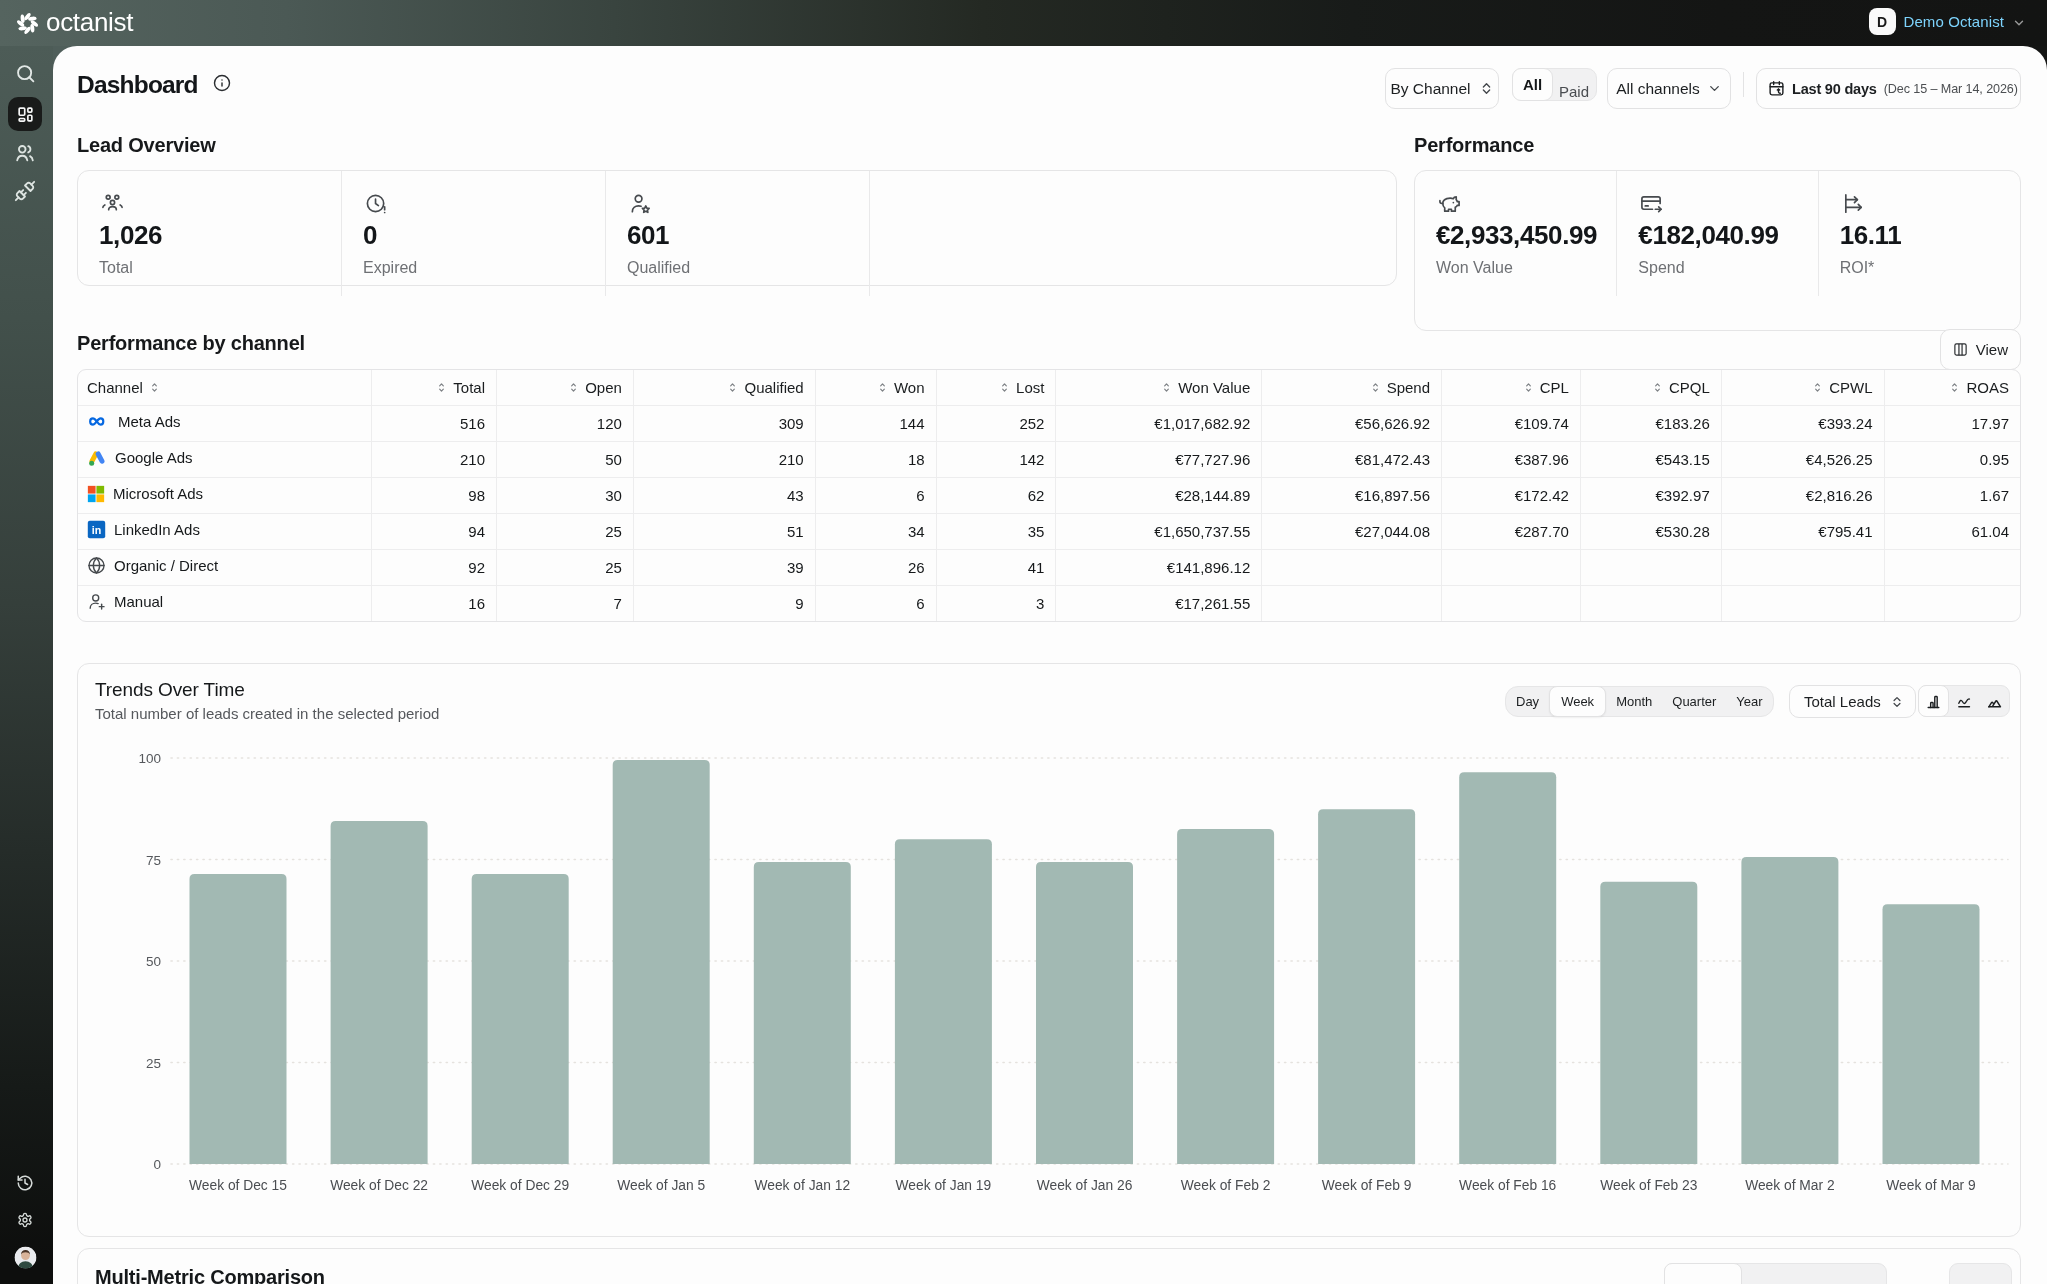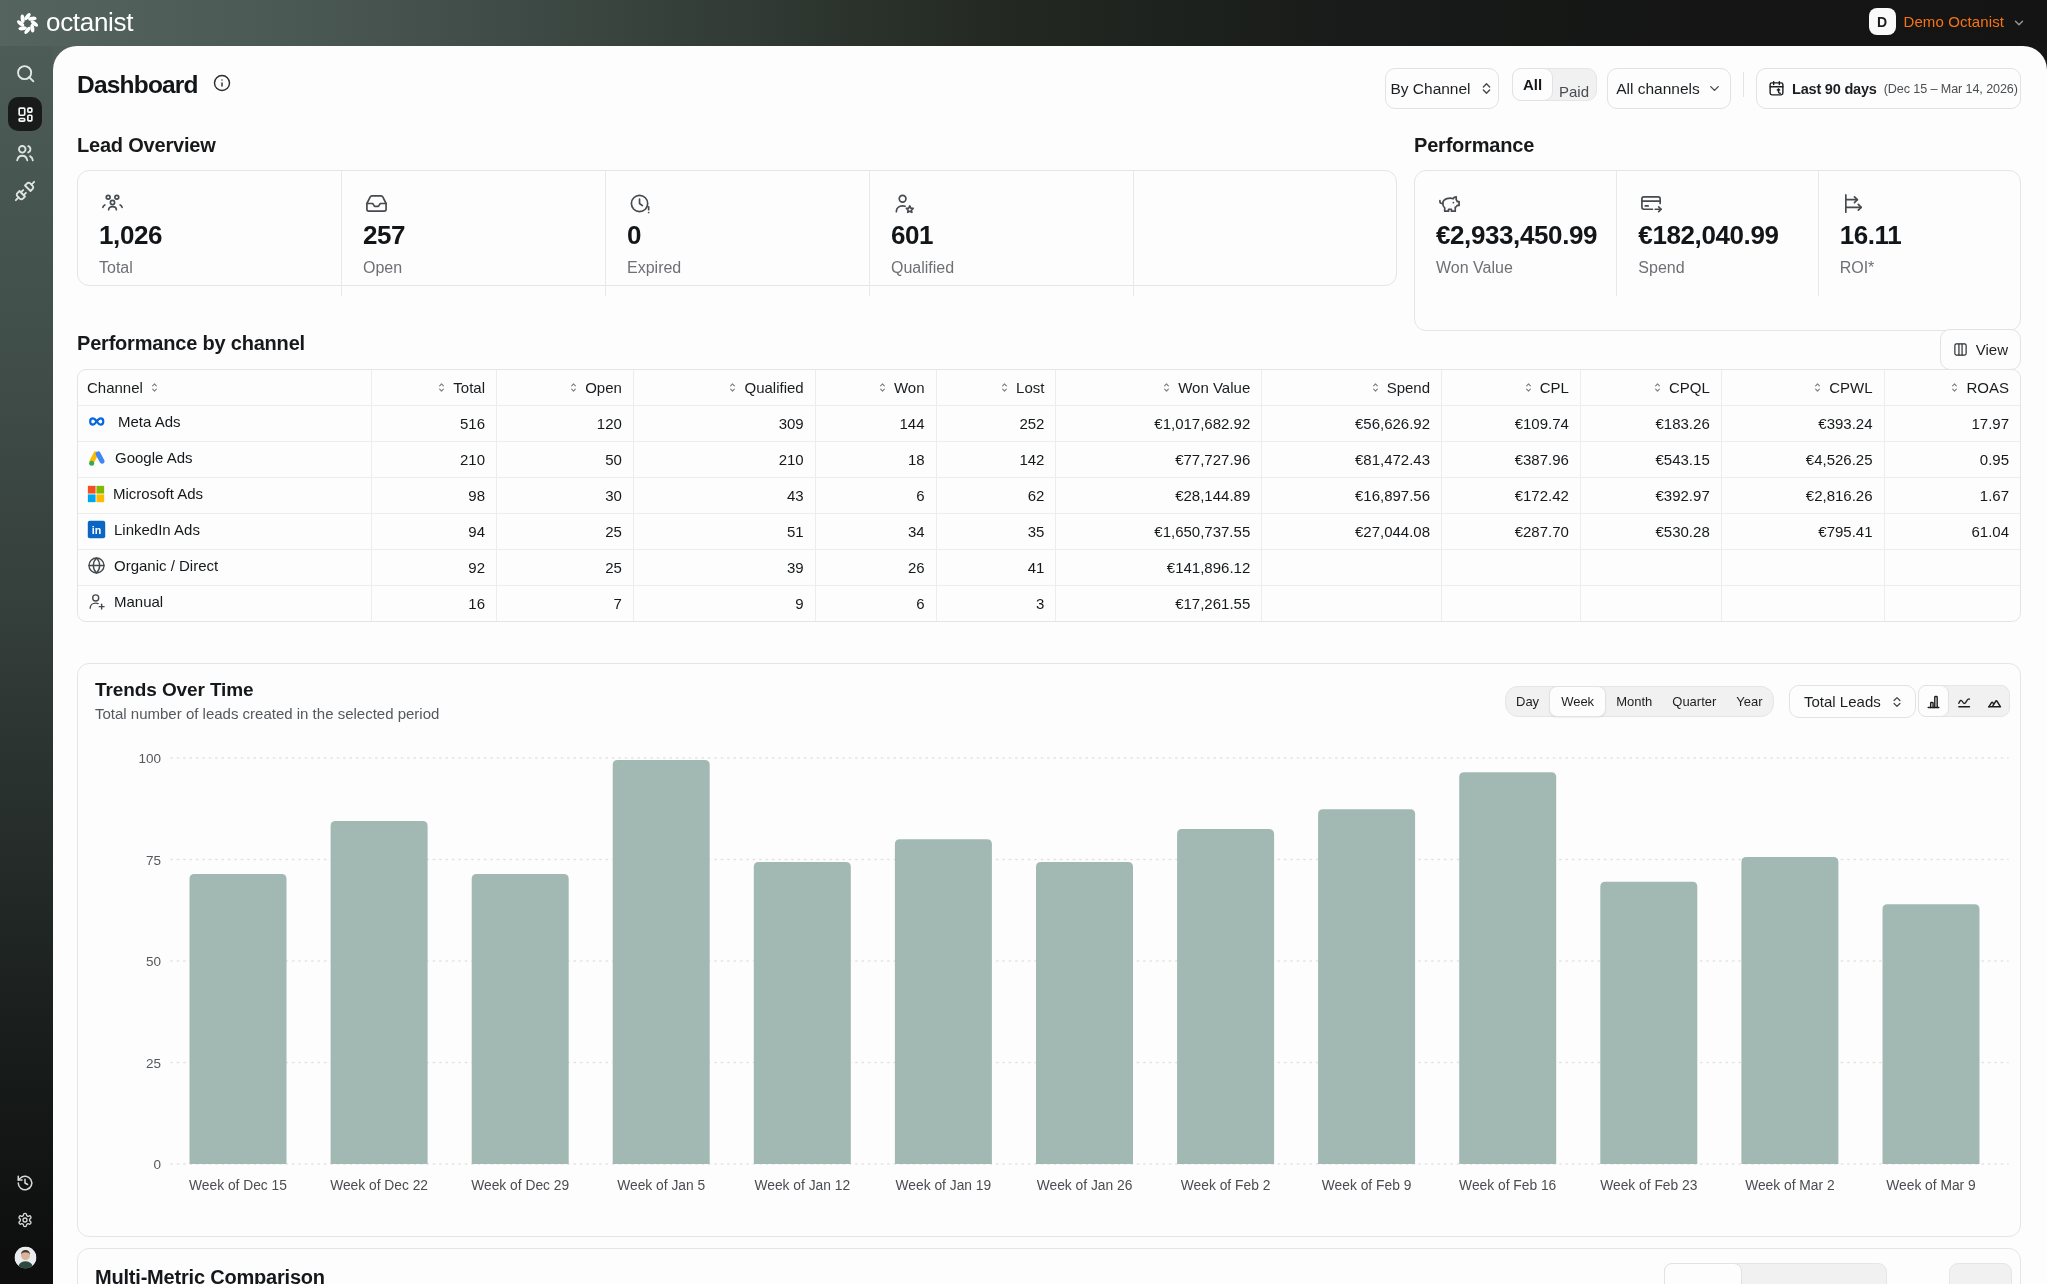--- a/index.html
+++ b/index.html
@@ -42,21 +42,21 @@
         <ellipse rx="1.75" ry="3.8" cx="0" cy="-6.1" transform="rotate(180) rotate(38 0 -6.1)"></ellipse>
         <ellipse rx="1.75" ry="3.8" cx="0" cy="-6.1" transform="rotate(225) rotate(38 0 -6.1)"></ellipse>
         <ellipse rx="1.75" ry="3.8" cx="0" cy="-6.1" transform="rotate(270) rotate(38 0 -6.1)"></ellipse>
         <ellipse rx="1.75" ry="3.8" cx="0" cy="-6.1" transform="rotate(315) rotate(38 0 -6.1)"></ellipse>
       </g>
     </svg>
   <div style="color:#fff;font-size:26px;font-weight:500;letter-spacing:-0.3px">octanist</div>
 </div>
 <div class="abs" style="right:21px;top:8px;display:flex;align-items:center;gap:8px">
   <div style="width:27px;height:27px;border-radius:8px;background:#fafafa;display:flex;align-items:center;justify-content:center;font-weight:700;font-size:14px;color:#1a1a1a">D</div>
-  <div style="color:#f97316;font-size:15px;font-weight:500;letter-spacing:.1px">Demo Octanist</div>
+  <div style="color:#7dd3fc;font-size:15px;font-weight:500;letter-spacing:.1px">Demo Octanist</div>
   <svg width="14" height="14" viewBox="0 0 24 24" fill="none" stroke="#9a9a9a" stroke-width="2.4" stroke-linecap="round" stroke-linejoin="round" style="margin-top:2px">
       <path d="m6 9 6 6 6-6"></path>
     </svg>
 </div>
 
 <div class="abs" id="sidebar" style="left:0;top:46px;width:53px;bottom:0">
   <svg width="21" height="21" viewBox="0 0 24 24" fill="none" stroke="#e2e8e6" stroke-width="2.1" stroke-linecap="round" style="position:absolute;left:15px;top:17px">
       <circle cx="11" cy="11" r="7.5"></circle>
       <path d="m21 21-4.7-4.7"></path>
     </svg>
@@ -146,30 +146,20 @@
             <circle cx="7.5" cy="5.5" r="2"></circle>
             <circle cx="16.5" cy="5.5" r="2"></circle>
             <circle cx="12" cy="11" r="2.2"></circle>
             <path d="M4 13.5c-1.2.6-2 1.6-2 2.5"></path>
             <path d="M20 13.5c1.2.6 2 1.6 2 2.5"></path>
             <path d="M8 18.5c0-2 1.8-3.3 4-3.3s4 1.3 4 3.3"></path>
           </svg>
         </div>
     <div class="statnum">1,026</div>
         <div class="statlbl">Total</div>
-      </div>
-  <div class="statcell" style="width:264px">
-        <div class="sic">
-    <svg width="23" height="23" viewBox="0 0 24 24" fill="none" stroke="#464a4e" stroke-width="1.75" stroke-linecap="round" stroke-linejoin="round">
-            <path d="M22 12h-6l-2 3h-4l-2-3H2"></path>
-            <path d="M5.45 5.11 2 12v6a2 2 0 0 0 2 2h16a2 2 0 0 0 2-2v-6l-3.45-6.89A2 2 0 0 0 16.76 4H7.24a2 2 0 0 0-1.79 1.11z"></path>
-          </svg>
-        </div>
-    <div class="statnum">257</div>
-        <div class="statlbl">Open</div>
       </div>
   <div class="statcell" style="width:264px">
         <div class="sic">
     <svg width="23" height="23" viewBox="0 0 24 24" fill="none" stroke="#464a4e" stroke-width="1.75" stroke-linecap="round" stroke-linejoin="round">
             <circle cx="11" cy="12" r="8.5"></circle>
             <path d="M11 7.5V12l3 2.2"></path>
             <path d="M20.5 15.5v3"></path>
             <path d="M20.5 21.4h.01"></path>
           </svg>
         </div>
@@ -404,21 +394,21 @@
             <td></td>
             <td></td>
             <td></td>
             <td></td>
             <td></td>
           </tr>
 </tbody>
       </table>
 </div>
 <div class="card abs" id="trends" style="left:24px;top:617px;width:1944px;height:574px">
-  <div style="position:absolute;left:17px;top:15px;font-size:19px;font-weight:700;letter-spacing:-.1px">Trends Over Time</div>
+  <div style="position:absolute;left:17px;top:15px;font-size:19px;font-weight:400;letter-spacing:-.1px">Trends Over Time</div>
   <div style="position:absolute;left:17px;top:41px;font-size:15px;color:#55585c">Total number of leads created in the selected period</div>
   <div style="position:absolute;left:1427px;top:22px;display:flex;align-items:center;background:#f1f1f2;border:1px solid #e6e6e7;border-radius:13px;height:31px;font-size:13px;color:#1c1f21">
     <div style="padding:0 10px">Day</div>
     <div style="background:#fdfdfd;border:1px solid #e2e2e3;border-radius:8px;height:31px;margin:-1px 0;display:flex;align-items:center;padding:0 11px;box-shadow:0 1px 2px rgba(0,0,0,.06);font-weight:500">Week</div>
     <div style="padding:0 10px">Month</div>
     <div style="padding:0 10px">Quarter</div>
     <div style="padding:0 10px">Year</div>
   </div>
   <div class="pill" style="position:absolute;left:1711px;top:21px;height:33px;padding:0 11px 0 14px;gap:9px;font-size:15px;font-weight:500">Total Leads
     <svg width="14" height="14" viewBox="0 0 24 24" fill="none" stroke="#43474b" stroke-width="2.2" stroke-linecap="round" stroke-linejoin="round">

